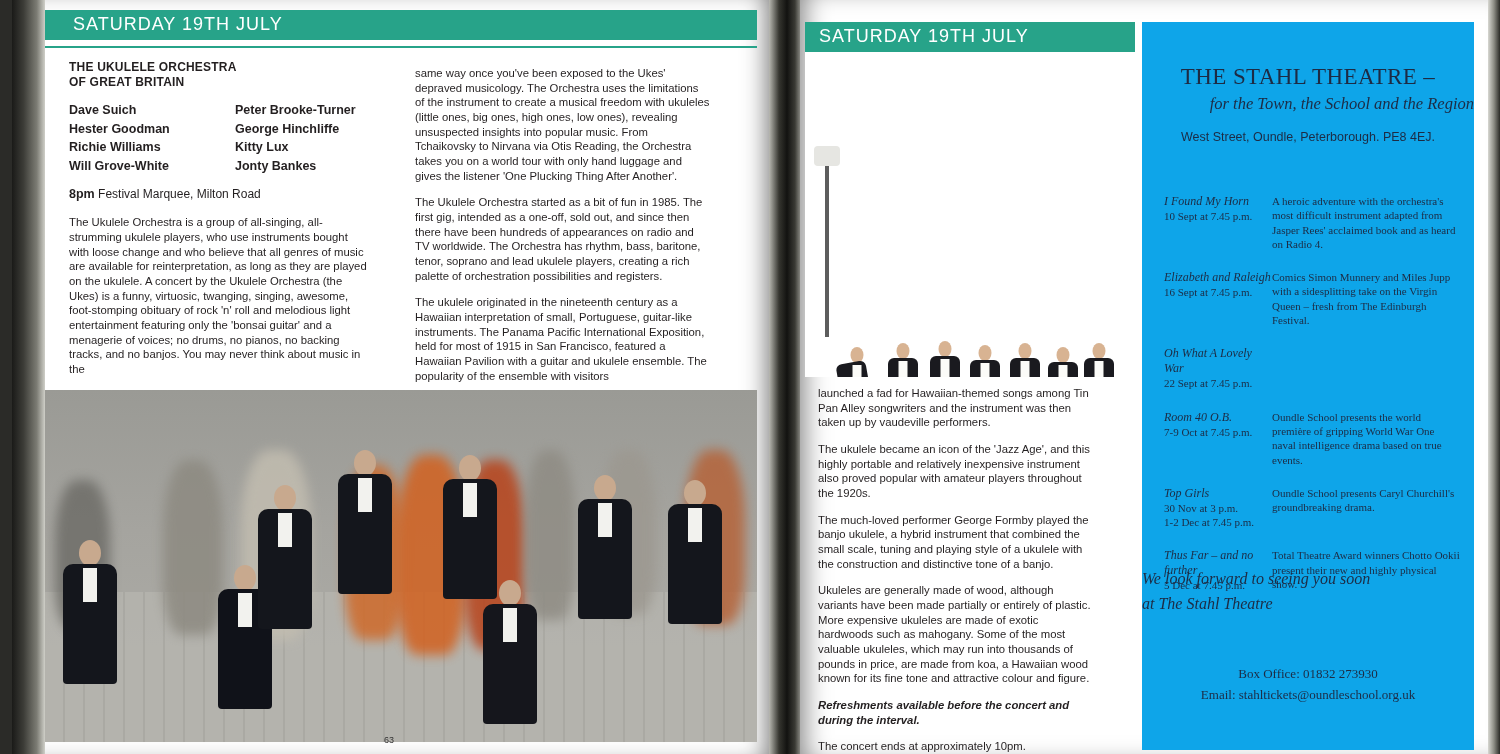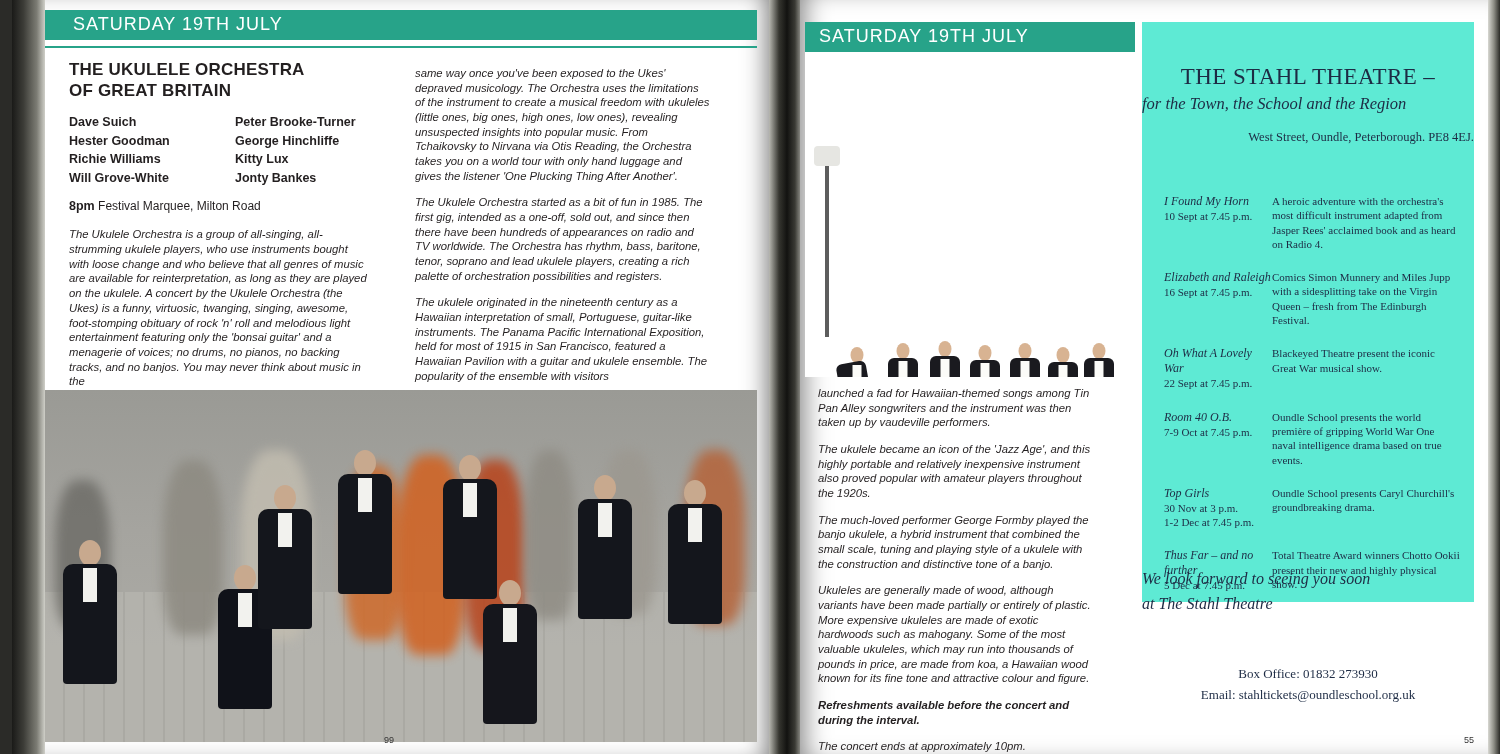--- a/index.html
+++ b/index.html
@@ -35,27 +35,27 @@
     position:absolute;left:33px;top:46px;width:712px;height:2px;background:#27a389;
   }
   .left-dark{
     position:absolute;left:0;top:0;width:33px;height:754px;
     background:linear-gradient(90deg,#1a1a18 0%,#3c3c37 35%,#7c7c74 75%,#cfcfc8 100%);
   }
   .col{position:absolute;font-family:"Liberation Sans", sans-serif;color:#231f20;}
   .colA{left:57px;top:60px;width:300px;}
   .colB{left:403px;top:66px;width:295px;}
   .title{
-    font-size:17px;font-weight:bold;line-height:1.22;letter-spacing:.2px;margin-bottom:12px;
+    font-size:12px;font-weight:bold;line-height:1.22;letter-spacing:.2px;margin-bottom:12px;
   }
   .names{display:flex;gap:32px;font-size:12.5px;font-weight:bold;line-height:1.48;margin-bottom:12px;}
   .names .ncol{width:140px;}
   .venue{font-size:12px;margin-bottom:14px;}
   .venue b{font-size:12.5px;}
-  p.body{font-size:11.3px;line-height:1.30;margin:0 0 12px 0;text-align:left;font-style:italic;}
+  p.body{font-size:11.3px;line-height:1.30;margin:0 0 12px 0;text-align:left;}
   .photo-left{
     position:absolute;left:33px;top:390px;width:712px;height:352px;
     background:#8e8e8a;overflow:hidden;
   }
   .pgnum-left{position:absolute;left:372px;top:735px;font-size:9px;color:#333;}
 
   
   .gutter{
     position:absolute;left:769px;top:0;width:36px;height:754px;
     background:linear-gradient(90deg,#b9b9b2 0%,#35352f 28%,#121210 50%,#3a3a34 72%,#cdcdc6 100%);
@@ -77,34 +77,34 @@
   }
   .colC{position:absolute;left:818px;top:386px;width:275px;color:#231f20;}
   .pgnum-right{position:absolute;left:1464px;top:735px;font-size:9px;color:#333;}
   .edge-right{
     position:absolute;left:1488px;top:0;width:12px;height:754px;
     background:linear-gradient(90deg,#d8d8d2,#8c8c84 50%,#2a2a26);
   }
 
   
   .ad{
-    position:absolute;left:1142px;top:22px;width:332px;height:580px;
-    background:#5eead4;color:#1d2b44;
+    position:absolute;left:1142px;top:22px;width:332px;height:728px;
+    background:#0ea5e9;color:#1d2b44;
   }
   .ad-title{
     position:absolute;left:0;right:0;top:42px;text-align:center;
     font-family:"Liberation Serif", serif;font-size:23px;letter-spacing:.4px;
   }
   .ad-sub{
-    position:absolute;left:0;right:0;top:72px;text-align:left;
+    position:absolute;left:0;right:0;top:72px;text-align:right;
     font-family:"Liberation Serif", serif;font-style:italic;font-size:16.5px;
   }
   .ad-addr{
-    position:absolute;left:0;right:0;top:108px;text-align:right;
-    font-family:Liberation Serif, serif;font-size:12.5px;
+    position:absolute;left:0;right:0;top:108px;text-align:center;
+    font-family:Liberation Sans, sans-serif;font-size:12.5px;
   }
   .ad-list{position:absolute;left:22px;top:172px;width:296px;}
   .ad-row{display:flex;margin-bottom:19px;}
   .ad-row .lcol{width:108px;font-family:"Liberation Serif", serif;}
   .ad-row .ev{font-style:italic;font-size:12px;line-height:1.25;}
   .ad-row .dt{font-size:11px;line-height:1.3;}
   .ad-row .rcol{
     width:188px;font-family:"Liberation Serif", serif;font-size:11px;line-height:1.3;
   }
   .ad-foot1{
@@ -242,21 +242,21 @@
           <div class="body"></div>
           <div class="shirt"></div>
         </div>
       <div class="fig" style="left:650px;top:90px;">
           <div class="head"></div>
           <div class="body"></div>
           <div class="shirt"></div>
         </div>
     </div>
 
-    <div class="pgnum-left">99</div>
+    <div class="pgnum-left">63</div>
   </div>
 
   <div class="gutter"></div>
 
   <div class="page-right"></div>
 
   <div class="banner-right">
     <div class="btxt">SATURDAY 19TH JULY</div>
   </div>
 
@@ -330,21 +330,20 @@
           <div class="ev">Elizabeth and Raleigh</div>
           <div class="dt">16 Sept at 7.45 p.m.</div>
         </div>
         <div class="rcol">Comics Simon Munnery and Miles Jupp with a sidesplitting take on the Virgin Queen – fresh from The Edinburgh Festival.</div>
       </div>
       <div class="ad-row">
         <div class="lcol">
           <div class="ev">Oh What A Lovely War</div>
           <div class="dt">22 Sept at 7.45 p.m.</div>
         </div>
-        <div class="rcol">Blackeyed Theatre present the iconic Great War musical show.</div>
       </div>
       <div class="ad-row">
         <div class="lcol">
           <div class="ev">Room 40 O.B.</div>
           <div class="dt">7-9 Oct at 7.45 p.m.</div>
         </div>
         <div class="rcol">Oundle School presents the world première of gripping World War One naval intelligence drama based on true events.</div>
       </div>
       <div class="ad-row">
         <div class="lcol">

